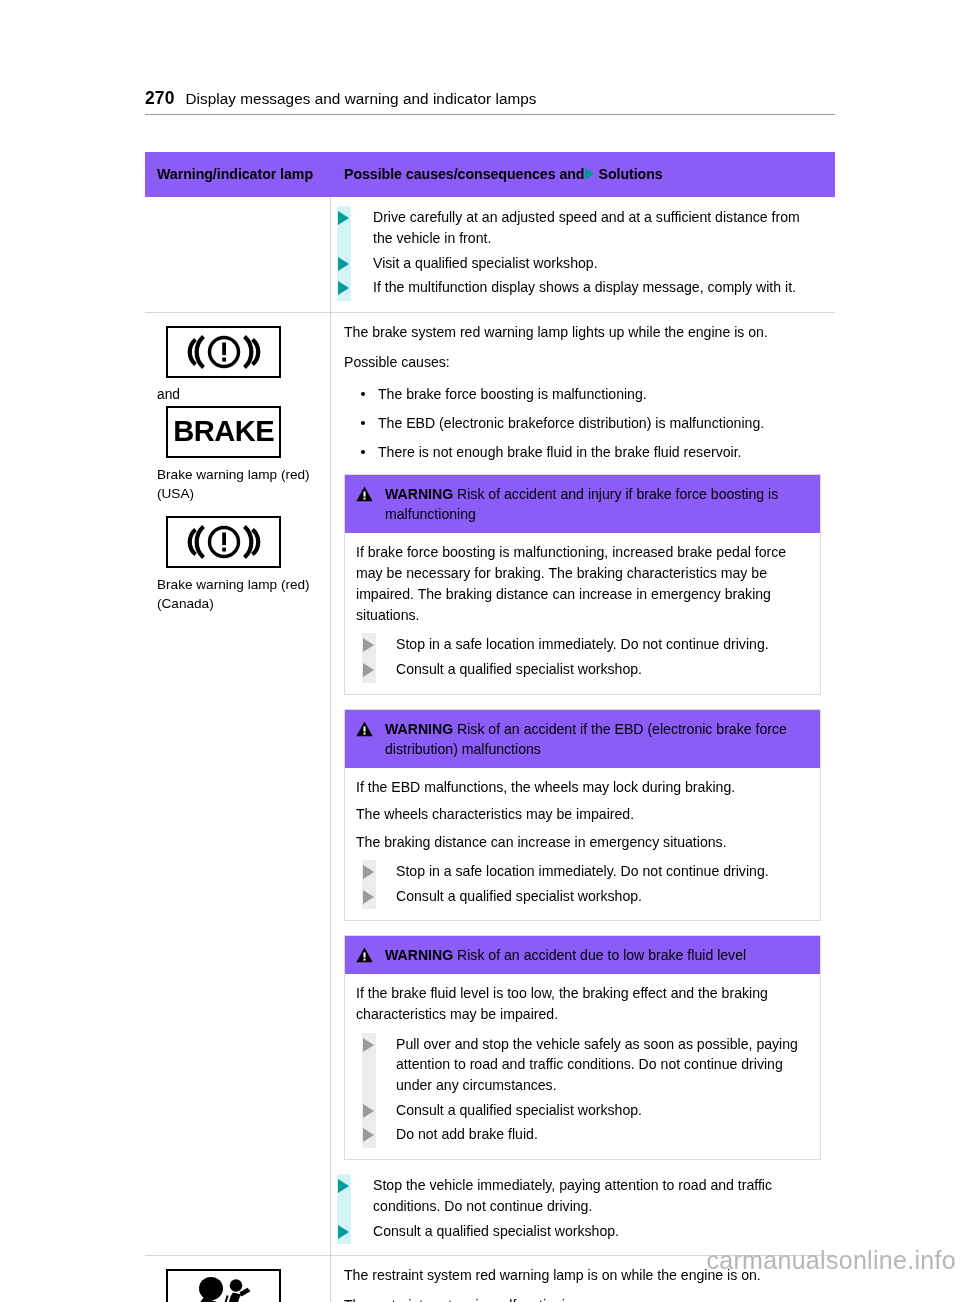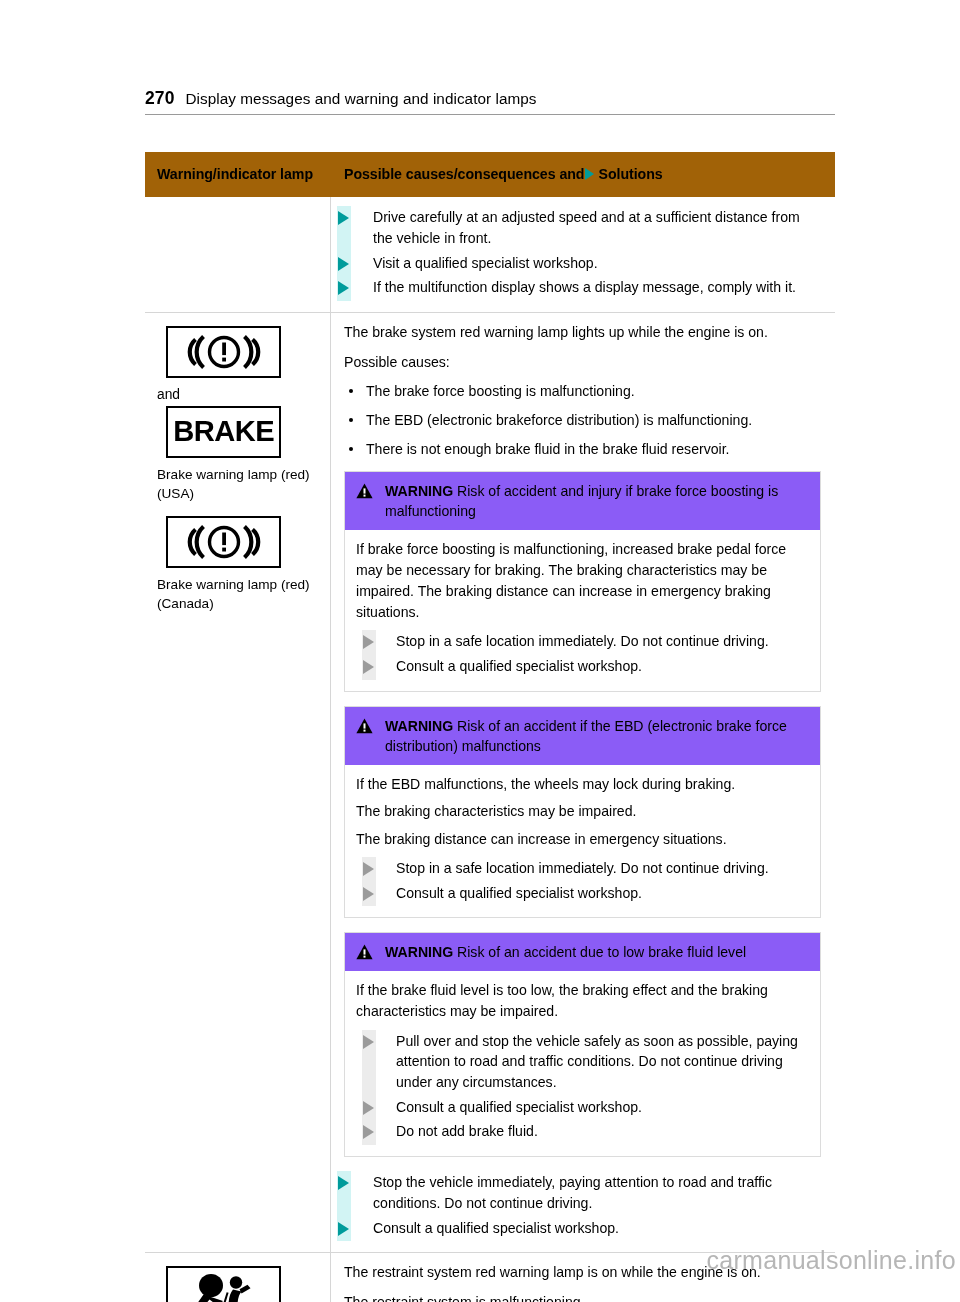--- a/index.html
+++ b/index.html
@@ -74,21 +74,21 @@
     padding: 9px 12px 12px 12px;
   }
   .col-right {
     flex: 1 1 auto;
     box-sizing: border-box;
     padding: 9px 14px 11px 0px;
   }
 
   
   .theadrow {
-    background: #a16207;
+    background: #8b5cf6;
     border-bottom: none;
   }
   .theadrow .col-left,
   .theadrow .col-right {
     border-right-color: transparent;
     padding-top: 12px;
     padding-bottom: 13px;
   }
   .theadrow .col-right { padding-left: 13px; }
   .thtext {
@@ -110,21 +110,21 @@
   
   .para {
     font-size: 14.1px;
     line-height: 1.47;
     margin: 0 0 9px 0;
     padding-left: 13px;
   }
   .para:last-child { margin-bottom: 0; }
 
   .dotlist {
-    margin: 0;
+    margin: 12px;
     padding: 0 0 0 13px;
     list-style: none;
   }
   .dotlist li {
     position: relative;
     font-size: 14.1px;
     line-height: 1.47;
     padding-left: 22px;
     margin-bottom: 8px;
   }
@@ -377,21 +377,21 @@
           <div class="warnhead">
             <svg class="wtri" width="17" height="16" viewBox="0 0 17 16">
               <polygon points="8.5,0.6 16.6,15.2 0.4,15.2" fill="#000"></polygon>
               <rect x="7.5" y="5.4" width="2" height="5.2" fill="#fff"></rect>
               <rect x="7.5" y="11.6" width="2" height="2" fill="#fff"></rect>
             </svg>
             <div class="wtxt"><b>WARNING</b> <span>Risk of an accident if the EBD (electronic brake force distribution) malfunctions</span></div>
           </div>
           <div class="warnbody">
             <p class="wp tight">If the EBD malfunctions, the wheels may lock during braking.</p>
-            <p class="wp tight">The braking characteristics may be impaired.</p>
+            <p class="wp tight">The wheels characteristics may be impaired.</p>
             <p class="wp tight">The braking distance can increase in emergency situations.</p>
             <ul class="actions">
               <li class="action gray">
                 <span class="strip"></span>
                 <span class="arw"></span>
                 <span>Stop in a safe location immediately. Do not continue driving.</span>
               </li>
               <li class="action gray">
                 <span class="strip"></span>
                 <span class="arw"></span>

